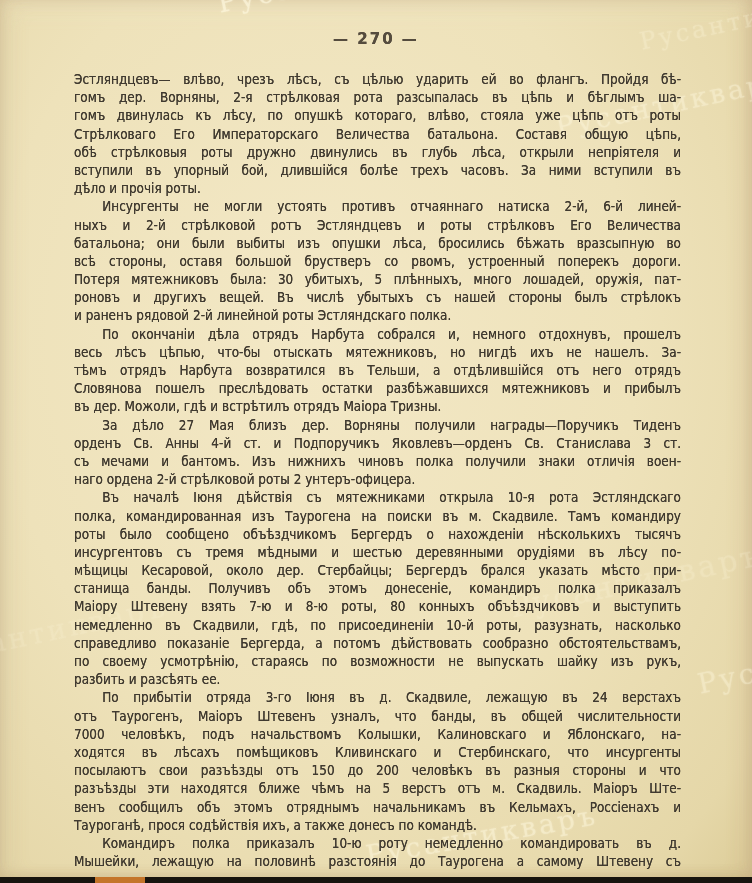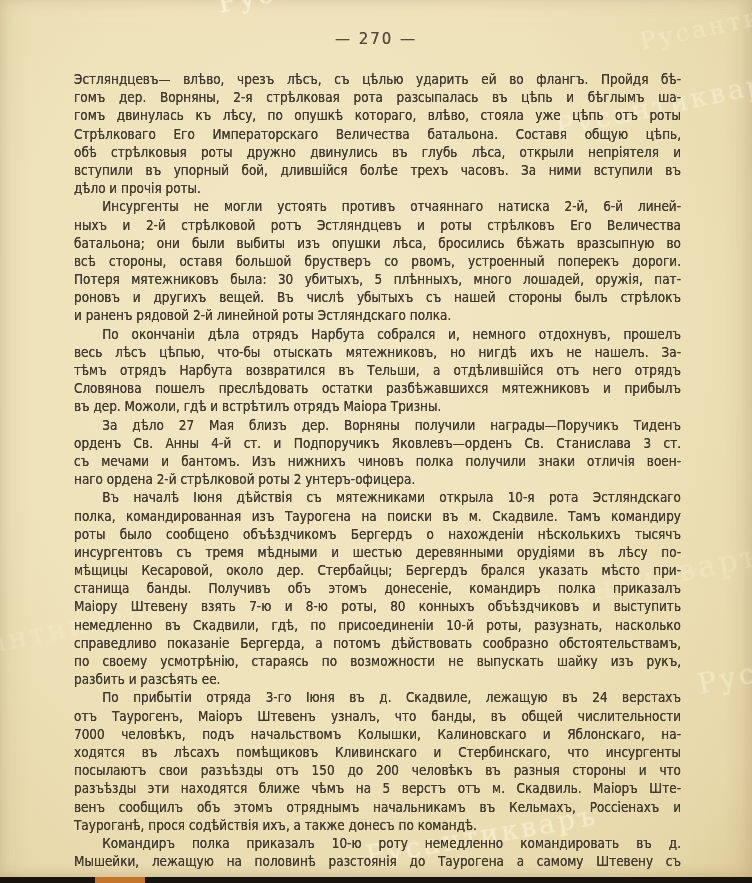--- a/index.html
+++ b/index.html
@@ -32,20 +32,21 @@
     white-space: nowrap;
     transform-origin: left center;
     text-shadow: 0 0 2px rgba(255,250,228,0.5);
   }
   .page-number {
     position: absolute; top: 30px; left: 0; width: 100%;
     text-align: center; z-index: 2;
     color: var(--ink-light);
     font-size: 15px; letter-spacing: 2px;
     text-shadow: 0 0 0.4px currentColor;
+    font-weight: bold;
   }
   .text-block {
     position: absolute; left: 74px; top: 70px; width: 730px; z-index: 2;
     transform: scaleX(0.8315); transform-origin: left top;
     color: var(--ink);
     font-size: 14.5px; line-height: 18.2px;
     text-shadow: 0 0 0.35px currentColor;
   }
   .para { margin: 0; padding: 0; }
   .tline {

